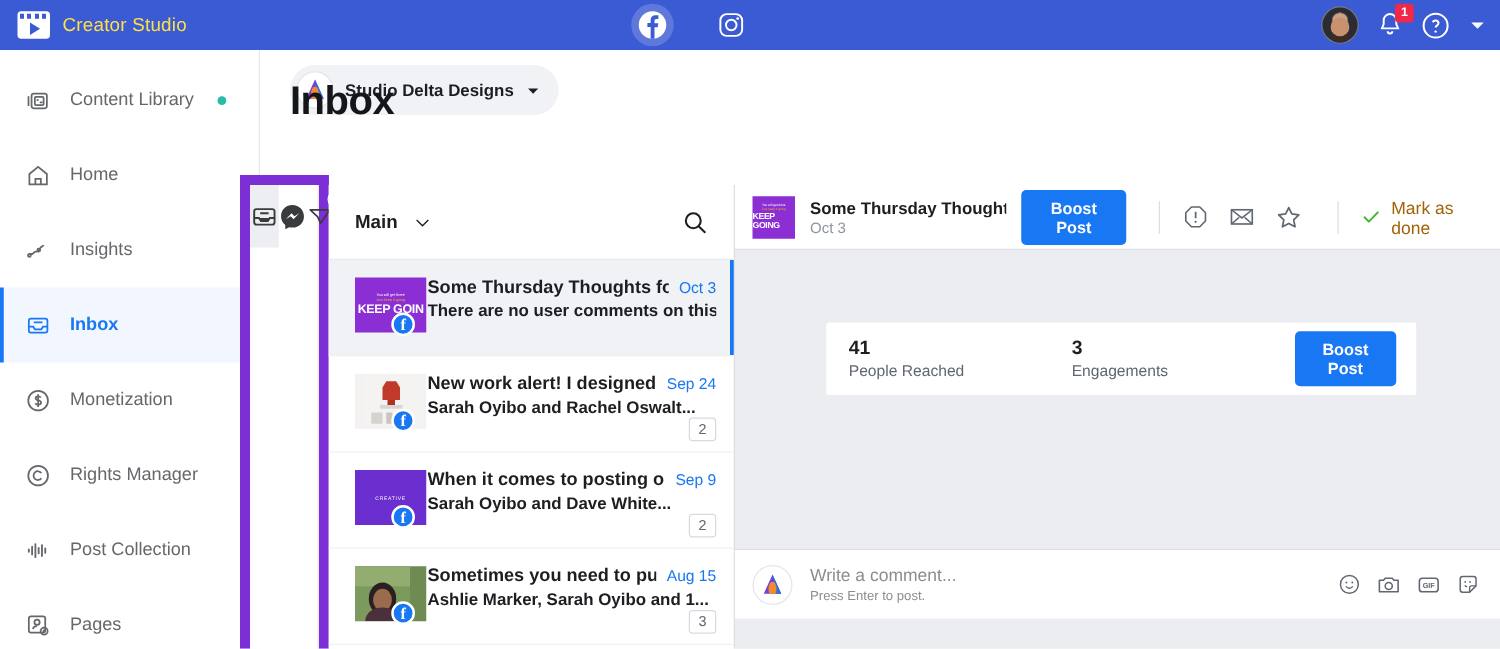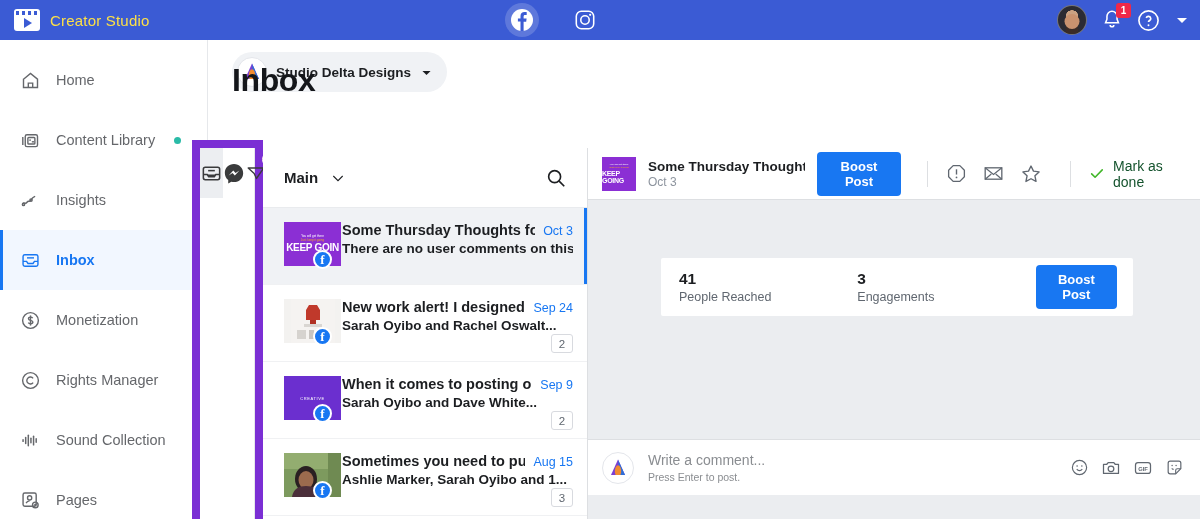--- a/index.html
+++ b/index.html
@@ -161,21 +161,21 @@
   .conv-date { font-size: 12px; color: #8d949e; margin-top: 1px; }
   .btn-boost {
     background: #1877f2; color: #fff; font-size: 13px; font-weight: 700; border: none;
     border-radius: 4px; padding: 7px 13px; cursor: pointer; font-family: inherit;
   }
   .conv-actions { display: flex; align-items: center; gap: 16px; margin-left: 14px; padding-left: 18px;
     border-left: 1px solid #dddfe2; height: 26px; }
   .act-icon { cursor: pointer; display: flex; align-items: center; }
   .markdone {
     display: flex; align-items: center; gap: 8px; margin-left: 16px; padding-left: 18px;
-    border-left: 1px solid #dddfe2; height: 26px; color: #14532d; font-size: 14px; cursor: pointer;
+    border-left: 1px solid #dddfe2; height: 26px; color: #a16207; font-size: 14px; cursor: pointer;
   }
   .conv-body { position: relative; height: 263px; }
   .stats-card {
     position: absolute; left: 73px; top: 58px; width: 472px; height: 58px; background: #fff;
     border-radius: 2px; display: flex; align-items: center; padding: 0 16px 0 18px; gap: 17px;
   }
   .stat { width: 200px; }
   .stat-num { font-size: 15.5px; font-weight: 700; color: #1c1e21; }
   .stat-label { font-size: 12.5px; color: #606770; margin-top: 2px; }
   .stats-card .btn-boost { margin-left: auto; }
@@ -248,38 +248,38 @@
             <path d="M3 6l5 5 5-5z" fill="#fff"></path>
           </svg>
       </div>
     </div>
   </div>
 
   <div class="leftnav">
     <div class="nav-item">
       <span class="nicon">
         <svg width="21" height="21" viewBox="0 0 24 24">
-            <path d="M4 10.5L12 4l8 6.5V20H4z" class="ic"></path>
-            <path d="M9.5 20v-5h5v5" class="ic"></path>
-          </svg>
-      </span>
-      <span>Home</span>
-    </div>
-    <div class="nav-item">
-      <span class="nicon">
-        <svg width="21" height="21" viewBox="0 0 24 24">
             <rect x="6" y="5.5" width="14" height="13.5" rx="2" class="ic"></rect>
             <path d="M3.2 8v9" class="ic"></path>
             <rect x="9" y="8.5" width="8" height="7.5" rx="1" class="ic"></rect>
             <circle cx="11.5" cy="11.5" r="1" fill="#65676b"></circle>
             <path d="M13.5 13.5h2.5" class="ic"></path>
           </svg>
       </span>
       <span>Content Library</span>
       <span class="nav-dot"></span>
+    </div>
+    <div class="nav-item">
+      <span class="nicon">
+        <svg width="21" height="21" viewBox="0 0 24 24">
+            <path d="M4 10.5L12 4l8 6.5V20H4z" class="ic"></path>
+            <path d="M9.5 20v-5h5v5" class="ic"></path>
+          </svg>
+      </span>
+      <span>Home</span>
     </div>
     <div class="nav-item">
       <span class="nicon">
         <svg width="21" height="21" viewBox="0 0 24 24">
             <path d="M3 16c2-3 3 1 5-2s3 1 5-3 3-2 4-4" class="ic"></path>
             <circle cx="4" cy="16.5" r="1.3" class="ic"></circle>
             <circle cx="12.6" cy="11.5" r="1.3" class="ic"></circle>
           </svg>
       </span>
       <span>Insights</span>
@@ -319,21 +319,21 @@
           <g stroke="#65676b" stroke-width="1.7" stroke-linecap="round">
             <path d="M3.5 11v2"></path>
               <path d="M6.5 8.5v7"></path>
               <path d="M9.5 6v12"></path>
               <path d="M12.5 9.5v5"></path>
               <path d="M15.5 7v10"></path>
               <path d="M18.5 10v4"></path>
           </g>
         </svg>
       </span>
-      <span>Sound Collection</span>
+      <span>Post Collection</span>
     </div>
     <div class="nav-item">
       <span class="nicon">
         <svg width="21" height="21" viewBox="0 0 24 24">
             <rect x="3.5" y="3.5" width="15" height="15" rx="2" class="ic"></rect>
             <circle cx="11" cy="9" r="2.4" class="ic"></circle>
             <path d="M7 15c.8-1.8 2.3-2.6 4-2.6" class="ic"></path>
             <circle cx="17.5" cy="17" r="3.2" class="ic"></circle>
             <path d="M17.5 15.6v2.8M16.1 17h2.8" class="ic"></path>
           </svg>

